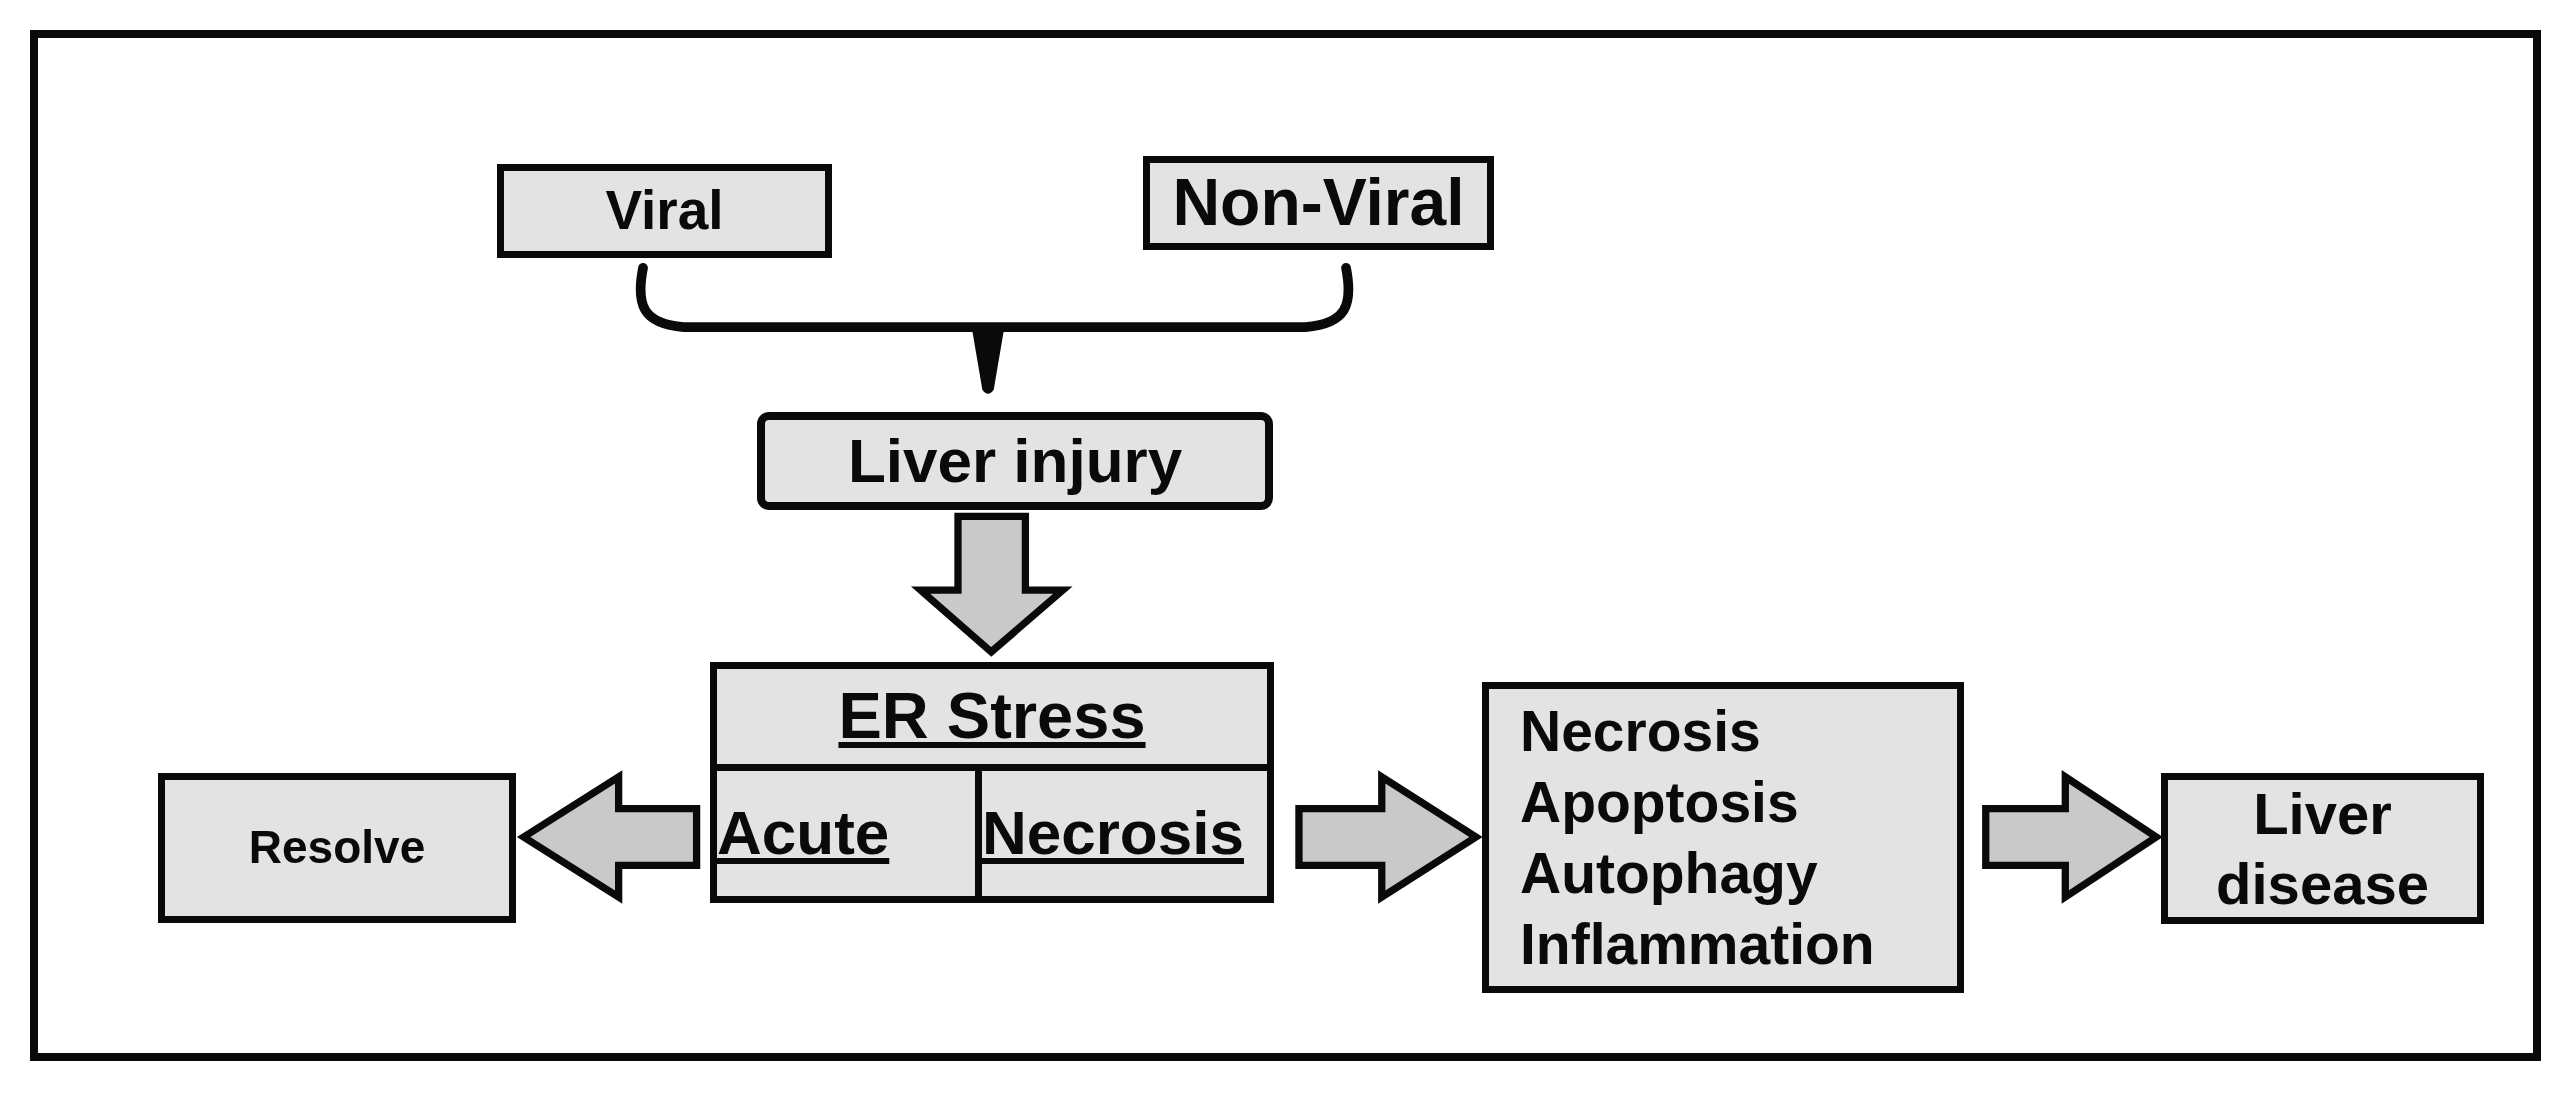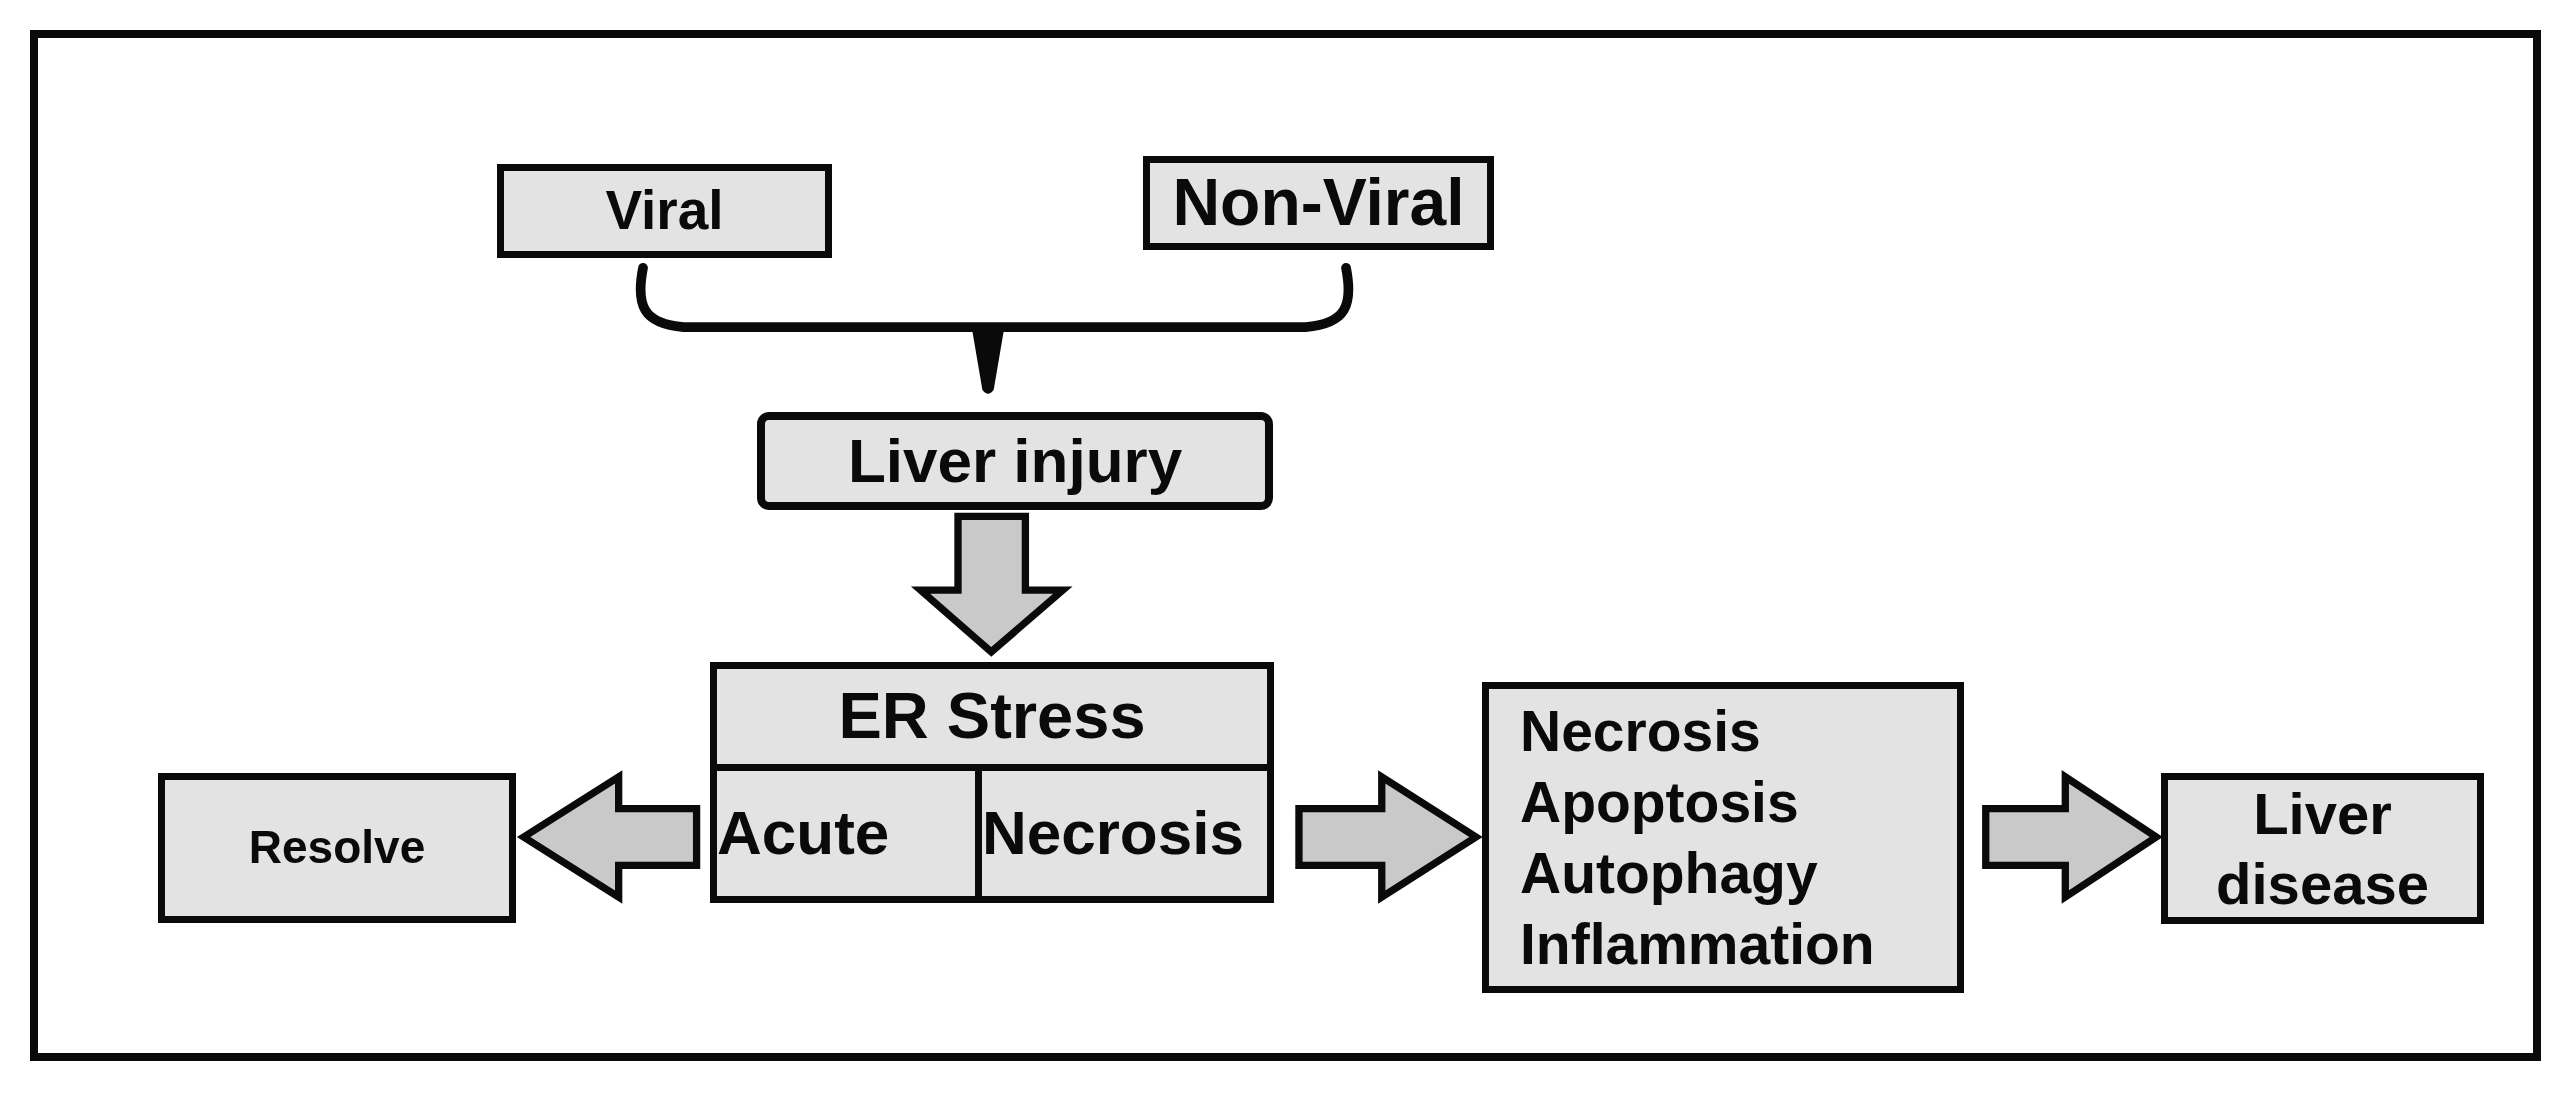--- a/index.html
+++ b/index.html
@@ -37,21 +37,21 @@
     text-align:center;
     line-height:1.08;
   }
   .box-viral{left:497px;top:156px;width:335px;height:94px;font-size:55px;margin-top:8px;}
   .box-nonviral{left:1143px;top:156px;width:351px;height:94px;font-size:66px;}
   .box-liver-injury{
     left:757px;top:412px;width:516px;height:98px;
     border-width:8px;border-radius:12px;font-size:62px;
   }
   .box-er{left:710px;top:662px;width:564px;height:241px;padding:0;
-    display:flex;flex-direction:column;align-items:stretch;justify-content:flex-start;}
+    display:flex;flex-direction:column;align-items:stretch;justify-content:flex-start;text-decoration:underline;}
   .er-header{
     height:102px;border-bottom:7.3px solid var(--border);
     display:flex;align-items:center;justify-content:center;font-size:65px;
   }
   .er-row{flex:1;display:flex;align-items:stretch;}
   .er-cell{display:flex;align-items:center;justify-content:flex-start;font-size:62px;}
   .er-cell-acute{width:265px;border-right:7.3px solid var(--border);}
   .er-cell-chronic{flex:1;}
   .box-resolve{left:158px;top:773px;width:358px;height:150px;font-size:46px;}
   .box-outcomes{

